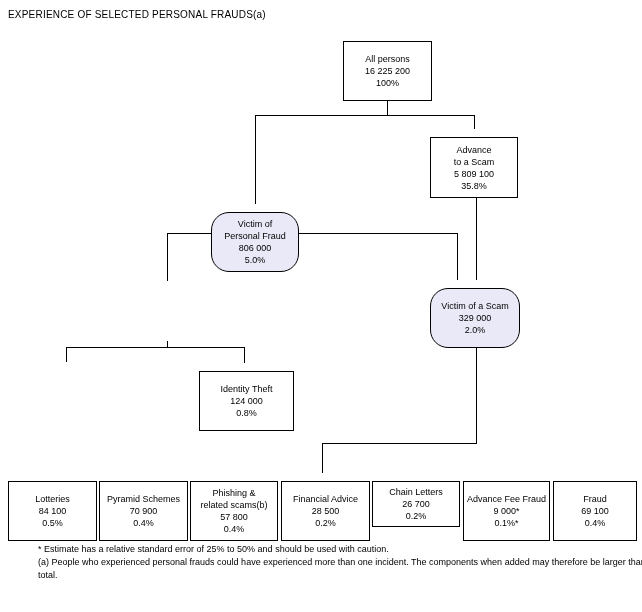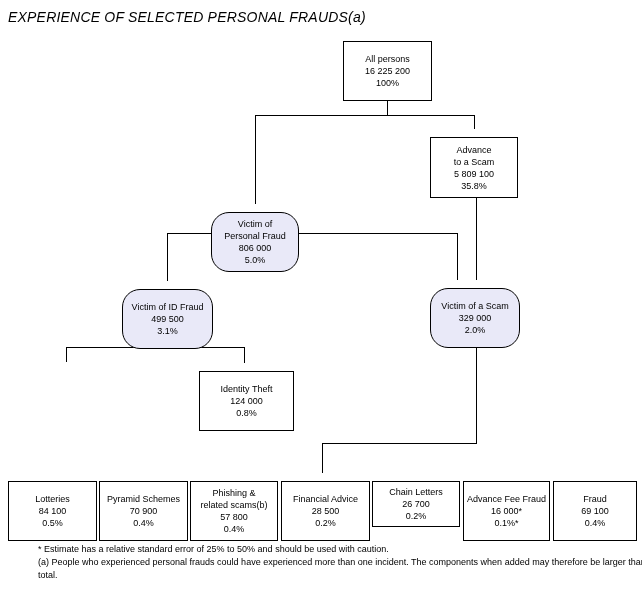--- a/index.html
+++ b/index.html
@@ -1,21 +1,21 @@
 <!DOCTYPE html>
 <html style="--shaded: #e9e9f8;"><head>
 <meta charset="utf-8">
 <style>
   html,body{margin:0;padding:0;background:#fff;}
   .stage{
     position:relative;width:642px;height:612px;background:#ffffff;
     font-family:"Liberation Sans", sans-serif;color:#000;overflow:hidden;
   }
   .title{
-    position:absolute;left:8px;top:9px;font-size:14px;letter-spacing:0.2px;font-style:italic;
+    position:absolute;left:8px;top:9px;font-size:10px;letter-spacing:0.2px;
   }
   .node{
     position:absolute;border:1px solid #000;background:#fff;
     display:flex;flex-direction:column;align-items:center;justify-content:center;
     text-align:center;font-size:9px;line-height:12px;box-sizing:border-box;margin-top:8px;
   }
   .node.shaded{background:var(--shaded,#e9e9f8);border-radius:18px;}
   .hline,.vline{position:absolute;background:#000;}
   .hline{height:1px;}
   .vline{width:1px;}
@@ -61,25 +61,20 @@
     <div>35.8%</div>
   </div>
 
   <div class="node shaded" style="left:211px;top:204px;width:88px;height:60px">
     <div>Victim of</div>
     <div>Personal Fraud</div>
     <div>806 000</div>
     <div>5.0%</div>
   </div>
 
-  <div class="node shaded" style="left:122px;top:281px;width:91px;height:60px">
-    <div>Victim of ID Fraud</div>
-    <div>499 500</div>
-    <div>3.1%</div>
-  </div>
 
   <div class="node shaded" style="left:430px;top:280px;width:90px;height:60px">
     <div>Victim of a Scam</div>
     <div>329 000</div>
     <div>2.0%</div>
   </div>
 
 
   <div class="node" style="left:199px;top:363px;width:95px;height:60px">
     <div>Identity Theft</div>
@@ -113,21 +108,21 @@
   </div>
 
   <div class="node" style="left:372px;top:473px;width:88px;height:46px">
     <div>Chain Letters</div>
     <div>26 700</div>
     <div>0.2%</div>
   </div>
 
   <div class="node" style="left:463px;top:473px;width:87px;height:60px">
     <div>Advance Fee Fraud</div>
-    <div>16 000*</div>
+    <div>9 000*</div>
     <div>0.1%*</div>
   </div>
 
   <div class="node" style="left:553px;top:473px;width:84px;height:60px">
     <div>Fraud</div>
     <div>69 100</div>
     <div>0.4%</div>
   </div>
 
   <div class="footnotes">

